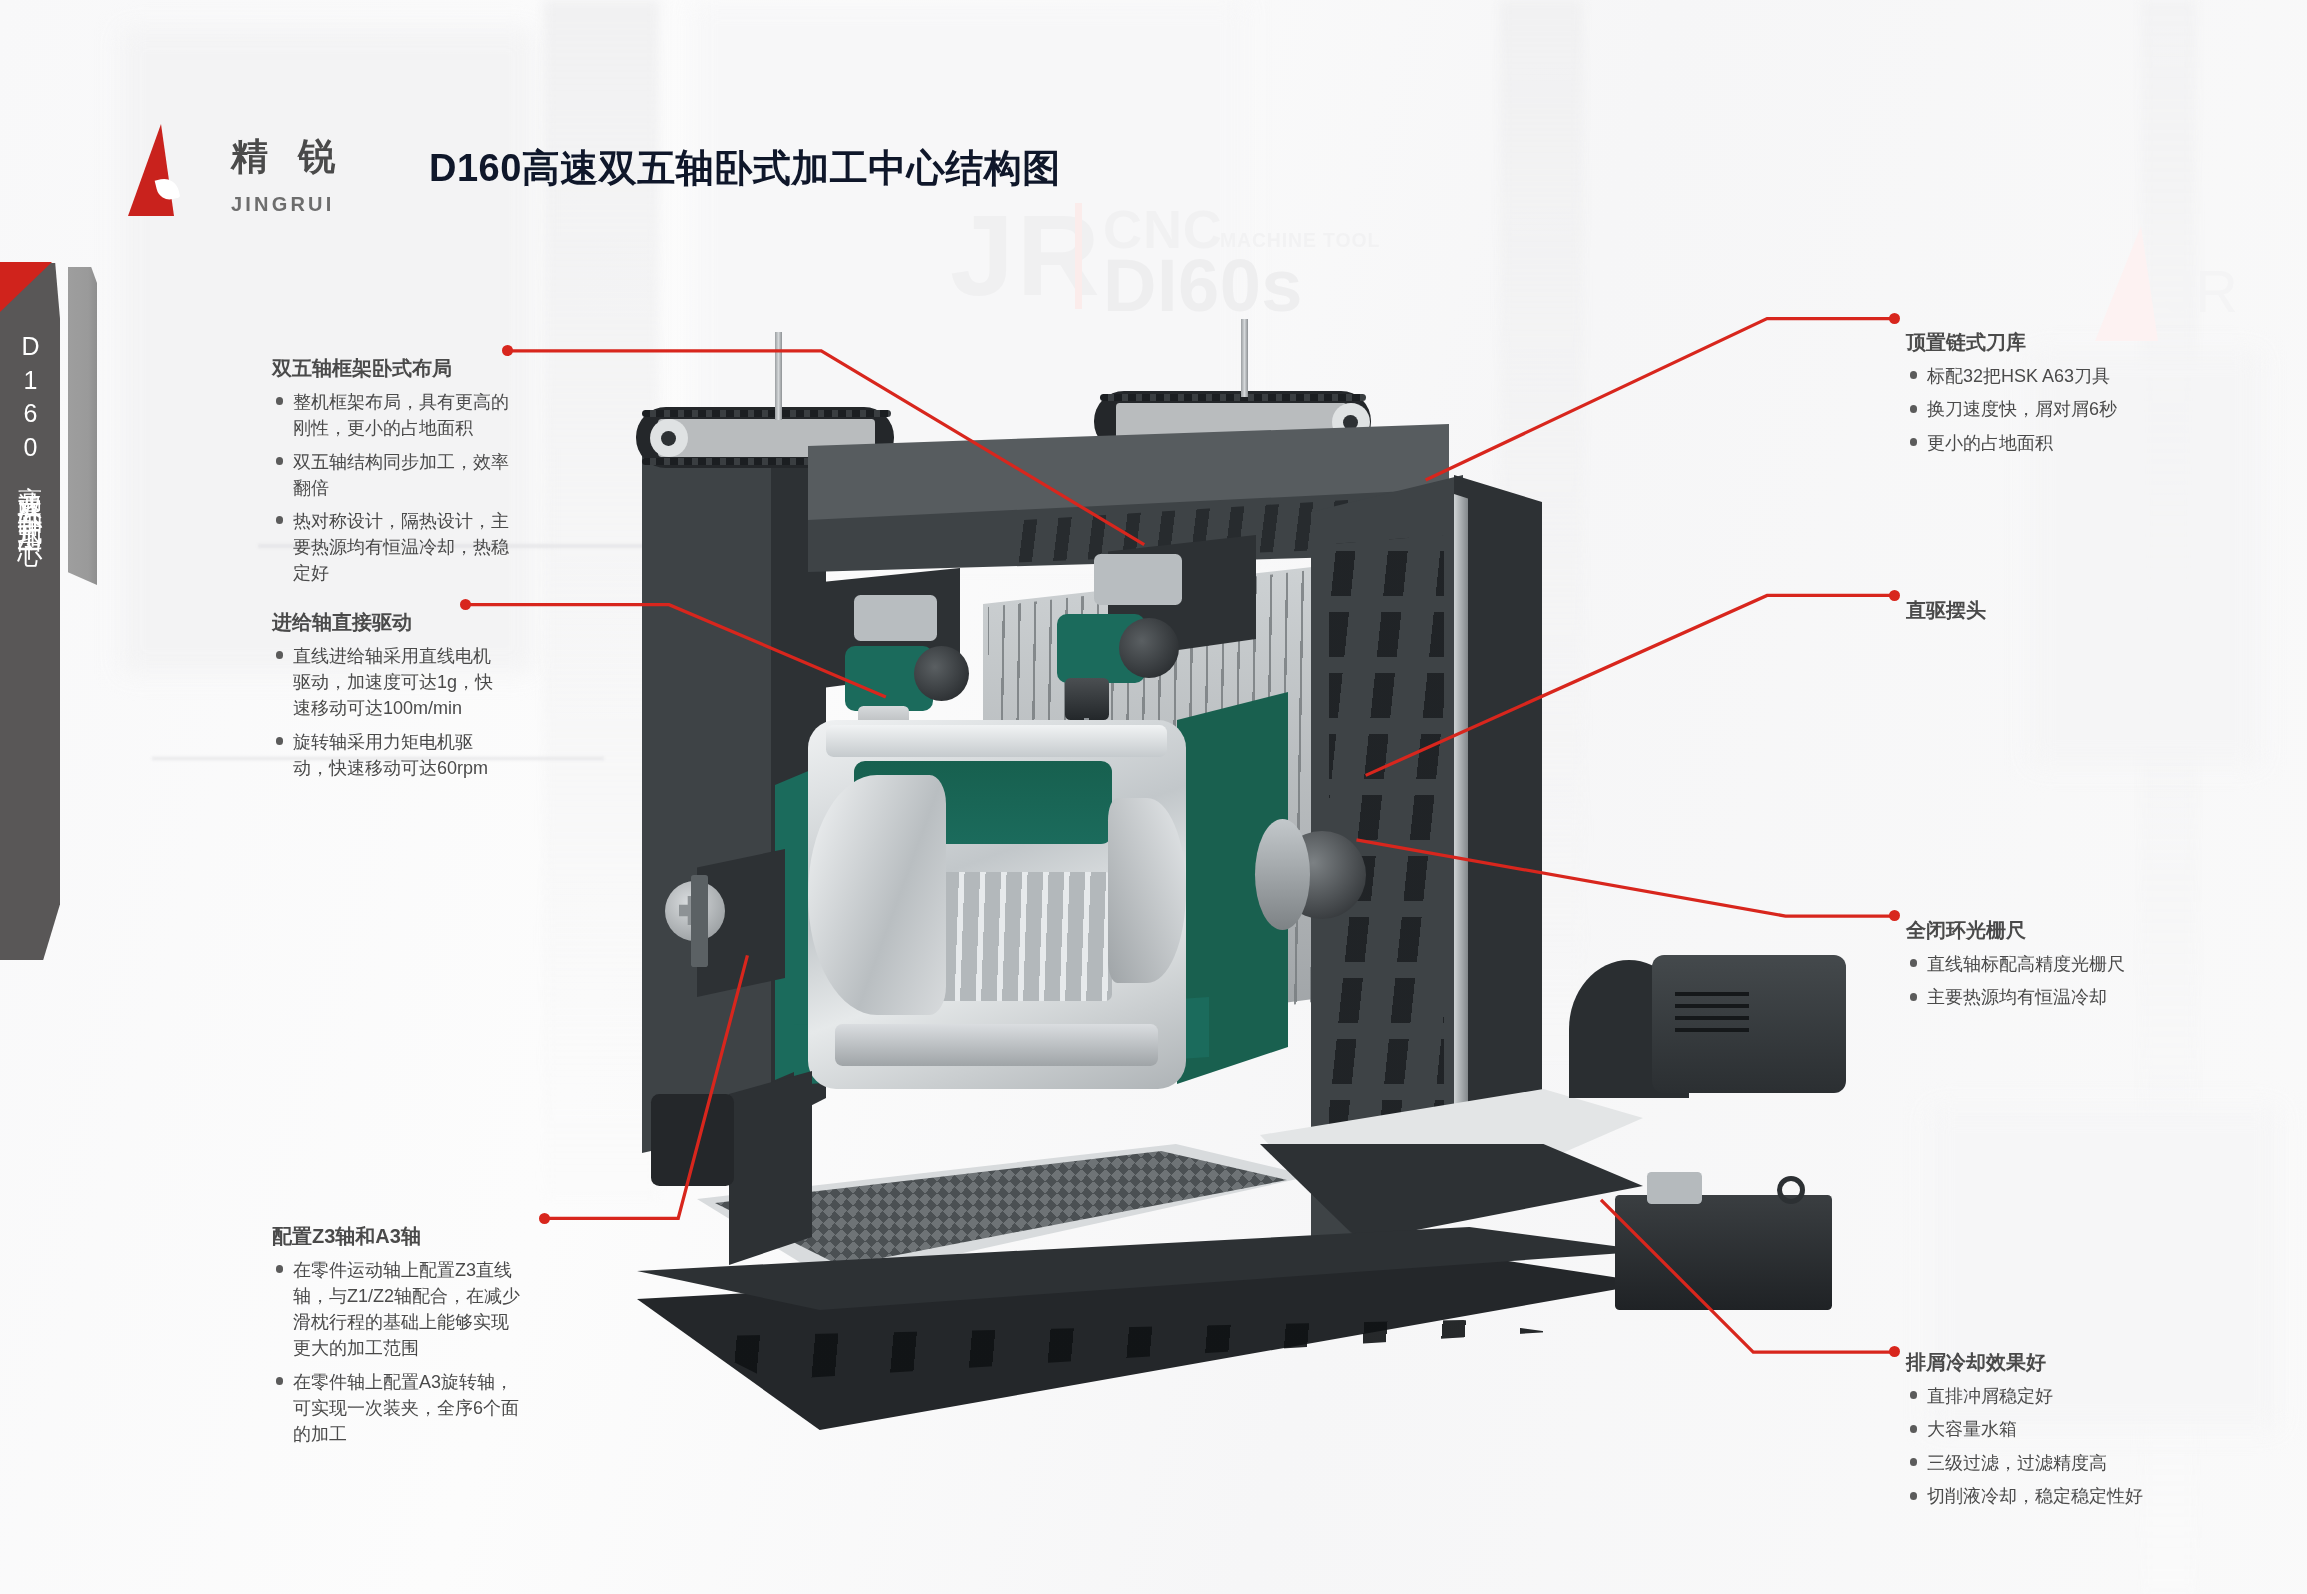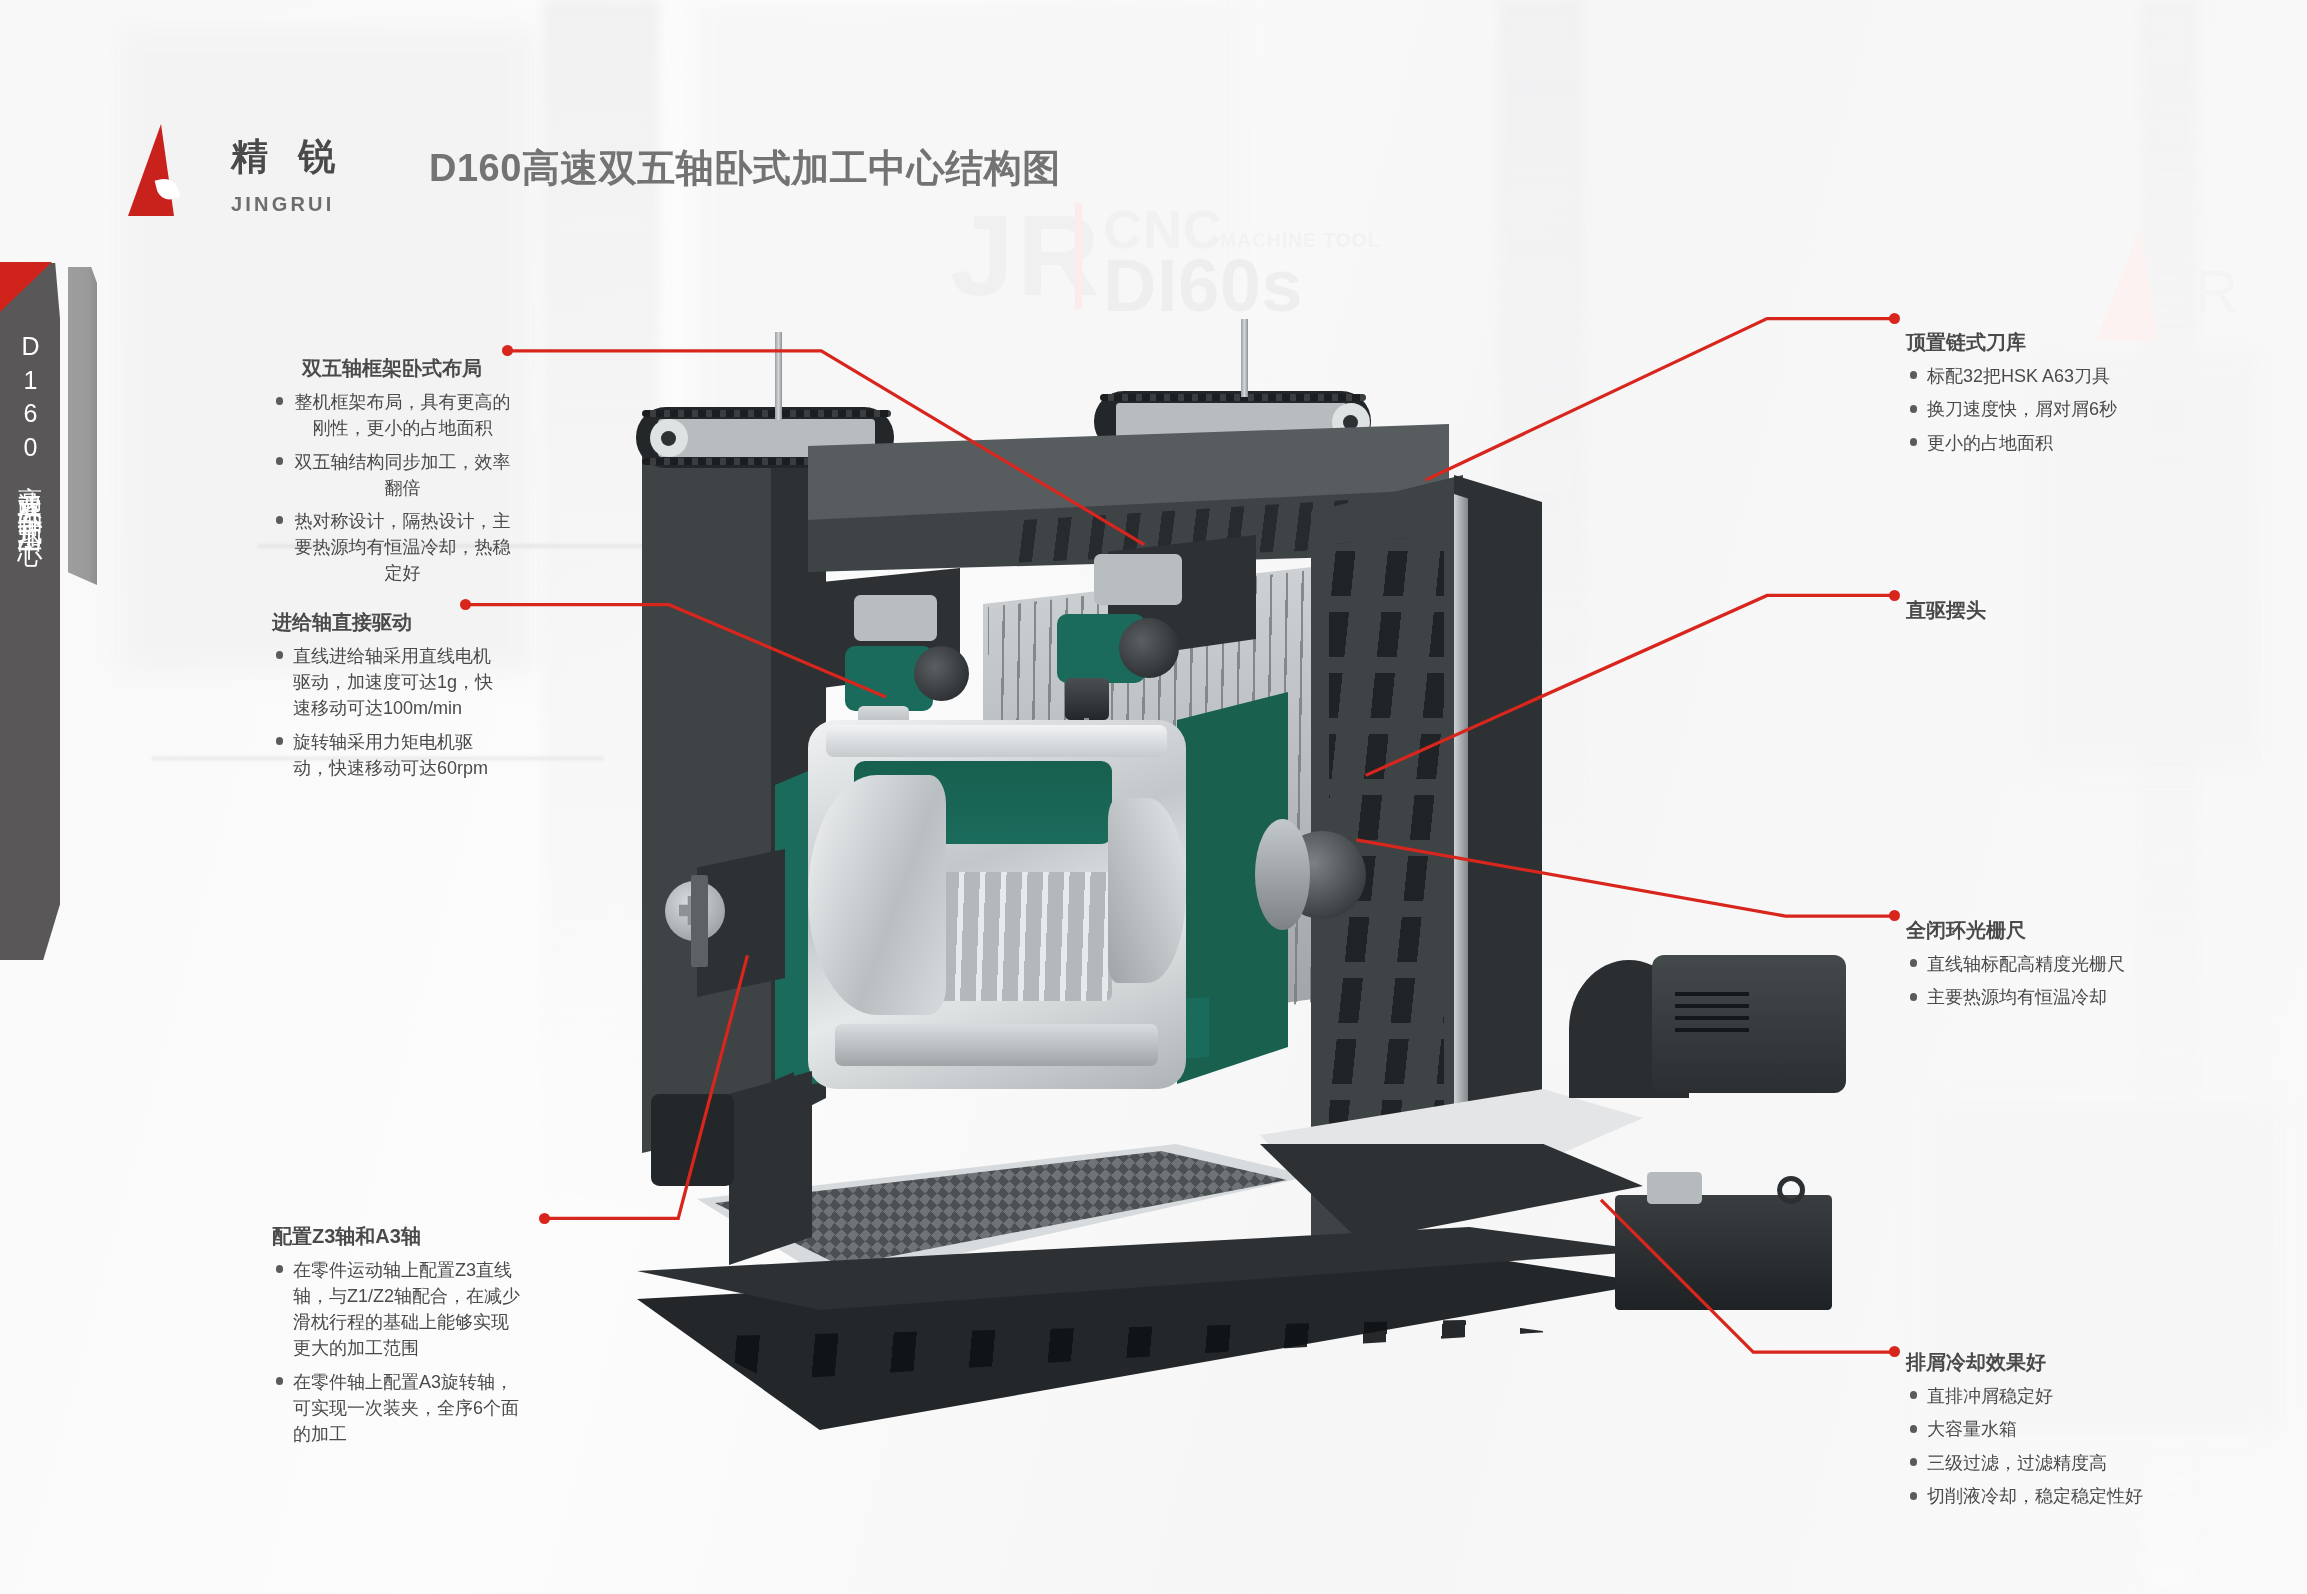--- a/index.html
+++ b/index.html
@@ -49,21 +49,21 @@
   
   #logo-mark{position:absolute;left:128px;top:124px;width:83px;height:92px;}
   #logo-mark .t1{position:absolute;left:0;top:0;width:0;height:0;
     border-left:33px solid transparent;border-right:13px solid transparent;border-bottom:92px solid #c9221d;}
   #logo-mark .notch{position:absolute;left:29px;top:54px;width:21px;height:22px;
     background:#ffffff;border-radius:0 70% 10% 62%;transform:rotate(-14deg);}
   #logo-cn{position:absolute;left:231px;top:138px;color:#4a4a4a;
     font-size:37px;font-weight:700;letter-spacing:10px;line-height:1;}
   #logo-en{position:absolute;left:231px;top:194px;color:#6d6d6d;
     font-size:20px;font-weight:700;letter-spacing:3.2px;line-height:1;}
-  #page-title{position:absolute;left:429px;top:149px;color:#737373;
+  #page-title{position:absolute;left:429px;top:149px;color:#0f172a;
     font-size:38px;font-weight:700;letter-spacing:0.5px;line-height:1;white-space:nowrap;}
 
   
   #machine{position:absolute;left:577px;top:277px;width:1352px;height:1213px;}
   #machine *{position:absolute;}
   .mw{background:#3e4346;}     
   .mdk{background:#2d3134;}    
   .mdd{background:#24272a;}    
   .mlt{background:#575c5f;}    
   .mgr{background:#b9bcbe;}    
@@ -254,21 +254,21 @@
 
   <path d="M4105 690 L3830 690 L3090 1040"></path>
 
   <path d="M4105 1290 L3830 1290 L2960 1680"></path>
 
   <path d="M4105 1985 L3870 1985 L2940 1820"></path>
 
   <path d="M4105 2930 L3800 2930 L3470 2600"></path>
 </svg>
 
-<div class="callout left" style="left:272px;top:333px;width:240px;text-align:center;">
+<div class="callout left" style="left:272px;top:333px;width:240px;">
   <div class="co-title">双五轴框架卧式布局</div>
   <ul class="co-list">
     <li>整机框架布局，具有更高的刚性，更小的占地面积</li>
     <li>双五轴结构同步加工，效率翻倍</li>
     <li>热对称设计，隔热设计，主要热源均有恒温冷却，热稳定好</li>
   </ul>
 </div>
 <div class="co-dot" style="left:502px;top:345px;"></div>
 
 <div class="callout left" style="left:272px;top:587px;width:235px;">

